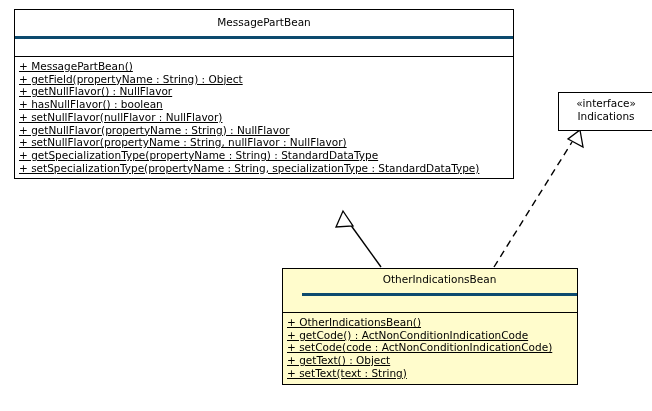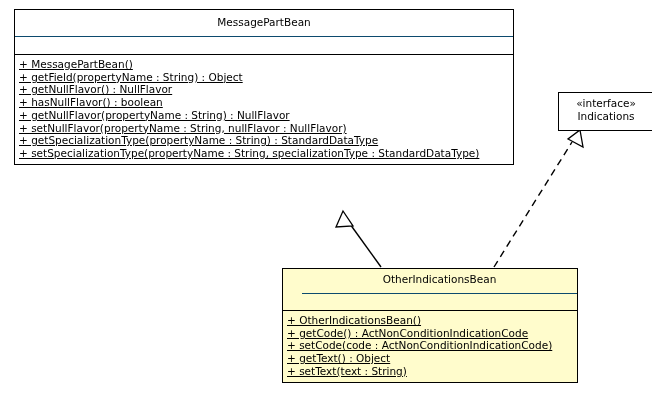--- a/index.html
+++ b/index.html
@@ -31,21 +31,21 @@
     background: #ffffff;
     z-index: 3;
   }
   .uml-class.tinted {
     background: #fffccc;
     border-color: #000000;
   }
   .uml-name-compartment {
     box-sizing: border-box;
     text-align: center;
-    border-bottom: 1px solid #0c4a6e;
+    border-bottom: 3px solid #0c4a6e;
     padding: 4px 4px 20px 4px;
     line-height: 13px;
     white-space: nowrap;
   }
   .uml-attr-compartment {
     box-sizing: border-box;
     border-bottom: 1px solid #000000;
     height: 18px;
   }
   .uml-ops-compartment {
@@ -129,20 +129,21 @@
   </svg>
 
   <div class="uml-class" id="class-messagepartbean">
     <div class="uml-name-compartment">MessagePartBean</div>
     <div class="uml-attr-compartment"></div>
     <div class="uml-ops-compartment">
       <div class="uml-member">+ MessagePartBean()</div>
       <div class="uml-member">+ getField(propertyName : String) : Object</div>
       <div class="uml-member">+ getNullFlavor() : NullFlavor</div>
       <div class="uml-member">+ hasNullFlavor() : boolean</div>
+      <div class="uml-member">+ setNullFlavor(nullFlavor : NullFlavor)</div>
       <div class="uml-member">+ getNullFlavor(propertyName : String) : NullFlavor</div>
       <div class="uml-member">+ setNullFlavor(propertyName : String, nullFlavor : NullFlavor)</div>
       <div class="uml-member">+ getSpecializationType(propertyName : String) : StandardDataType</div>
       <div class="uml-member">+ setSpecializationType(propertyName : String, specializationType : StandardDataType)</div>
     </div>
   </div>
 
   <div class="uml-class" id="iface-indications">
     <div class="uml-name-compartment">
       <span class="stereotype">«interface»</span>

